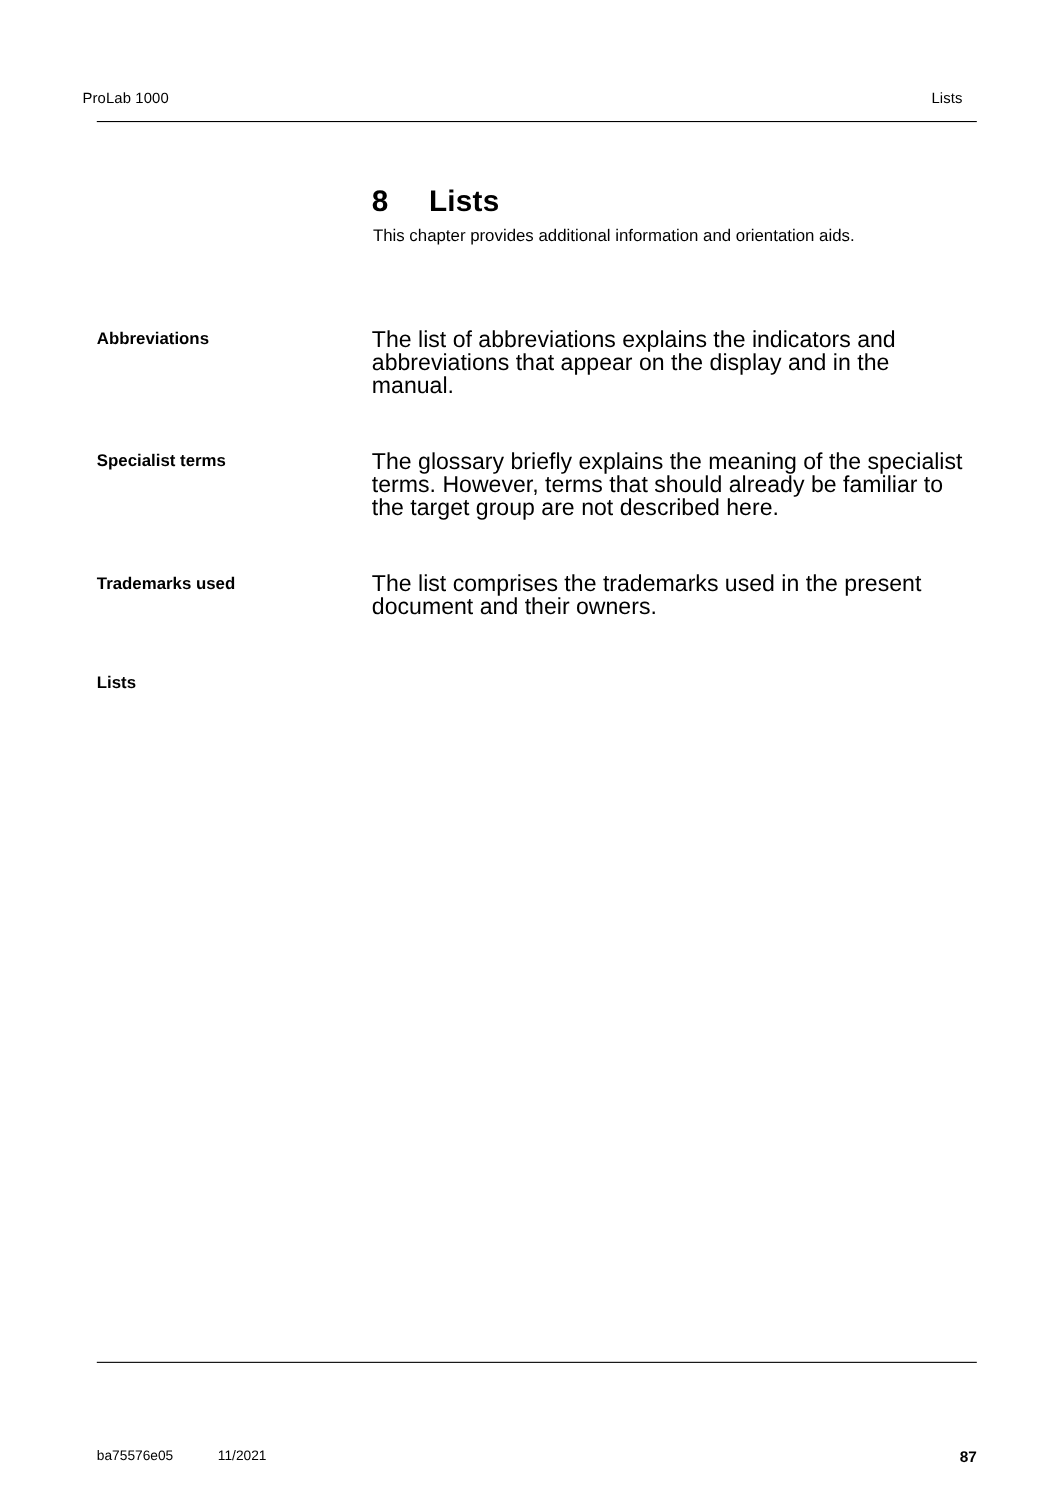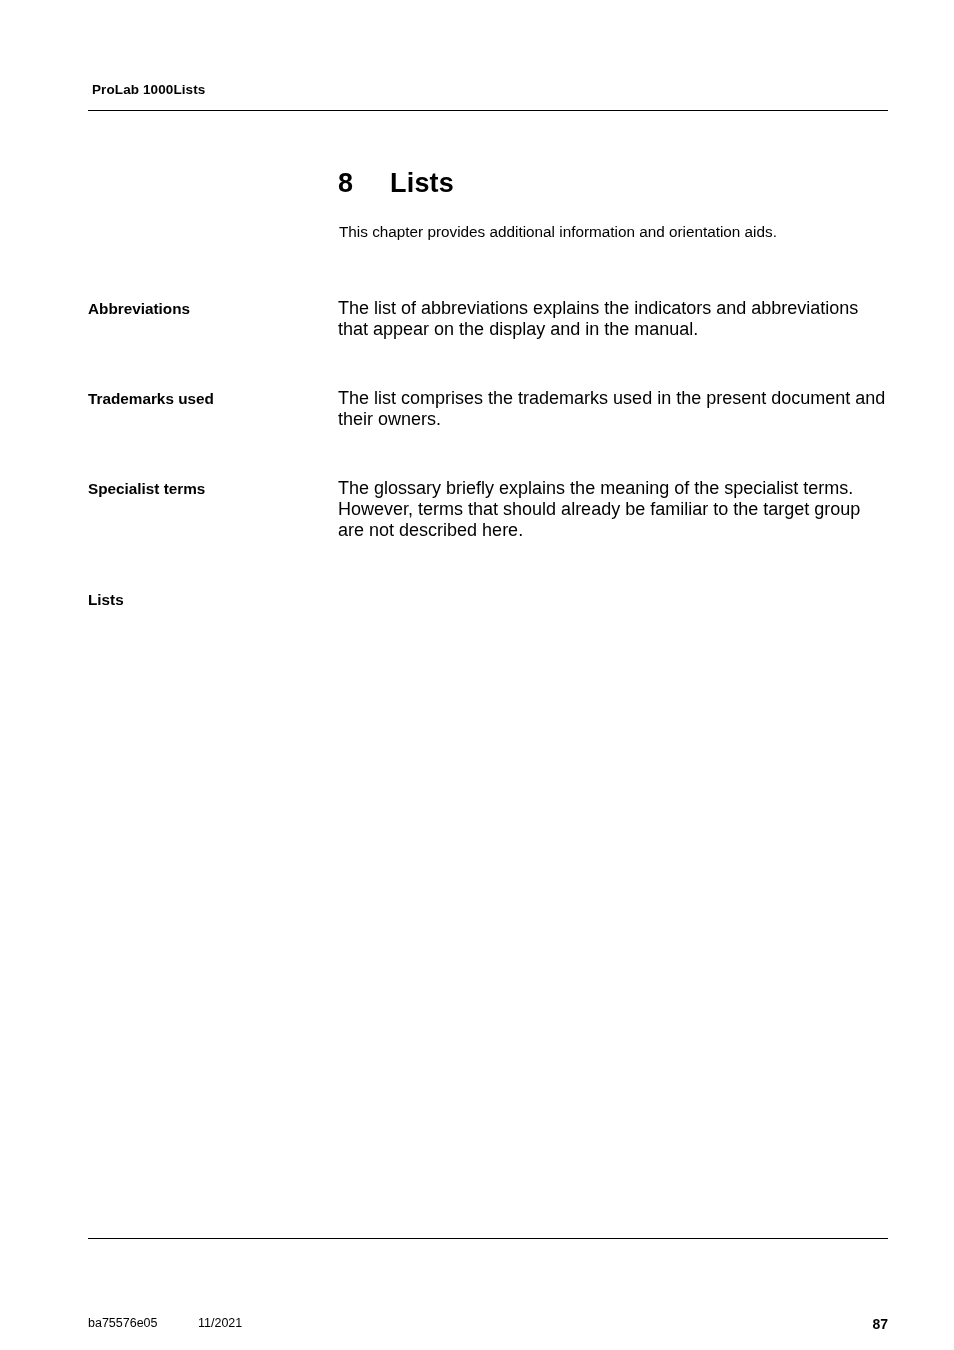--- a/index.html
+++ b/index.html
@@ -16,28 +16,28 @@
     width: 954px;
     height: 1350px;
     background: #ffffff;
     box-sizing: border-box;
     overflow: hidden;
   }
 
   
   .header {
     position: absolute;
-    left: 92px;
+    left: 75px;
     top: 82px;
     width: 800px;
     display: flex;
-    justify-content: flex-start;
+    justify-content: space-between;
     align-items: flex-end;
     font-size: 13.5px;
-    font-weight: bold;
+    font-weight: normal;
     letter-spacing: 0.1px;
   }
   .header-rule {
     position: absolute;
     left: 88px;
     top: 110px;
     width: 800px;
     height: 1px;
     background: #000000;
   }
@@ -55,21 +55,21 @@
   }
   .chapter-number {
     width: 52px;
     display: inline-block;
   }
 
   
   .intro {
     position: absolute;
     left: 339px;
-    top: 221px;
+    top: 204px;
     width: 560px;
     font-size: 15.3px;
     line-height: 21px;
   }
 
   
   .entries {
     position: absolute;
     left: 88px;
     top: 298px;
@@ -84,21 +84,21 @@
     width: 209px;
     text-align: left;
     padding-right: 42px;
     box-sizing: border-box;
     font-size: 15.3px;
     font-weight: bold;
     line-height: 21px;
   }
   .entry-desc {
     width: 560px;
-    font-size: 18px;
+    font-size: 21px;
     line-height: 21px;
     margin-left: 44px;
   }
   .entry.gap-xl { margin-bottom: 48px; }
 
   
   .footer-rule {
     position: absolute;
     left: 88px;
     top: 1238px;
@@ -146,27 +146,27 @@
   <div class="intro">This chapter provides additional information and orientation aids.</div>
 
   <div class="entries">
 
     <div class="entry gap-xl">
       <div class="entry-term">Abbreviations</div>
       <div class="entry-desc">The list of abbreviations explains the indicators and abbreviations that appear on the display and in the manual.</div>
     </div>
 
     <div class="entry gap-xl">
-      <div class="entry-term">Trademarks used</div>
-      <div class="entry-desc">The list comprises the trademarks used in the present document and their owners.</div>
+      <div class="entry-term">Specialist terms</div>
+      <div class="entry-desc">The glossary briefly explains the meaning of the specialist terms. However, terms that should already be familiar to the target group are not described here.</div>
     </div>
 
     <div class="entry gap-xl">
-      <div class="entry-term">Specialist terms</div>
-      <div class="entry-desc">The glossary briefly explains the meaning of the specialist terms. However, terms that should already be familiar to the target group are not described here.</div>
+      <div class="entry-term">Trademarks used</div>
+      <div class="entry-desc">The list comprises the trademarks used in the present document and their owners.</div>
     </div>
 
     <div class="entry">
       <div class="entry-term">Lists</div>
     </div>
 
   </div>
 
   <div class="footer-rule"></div>
   <div class="footer">

